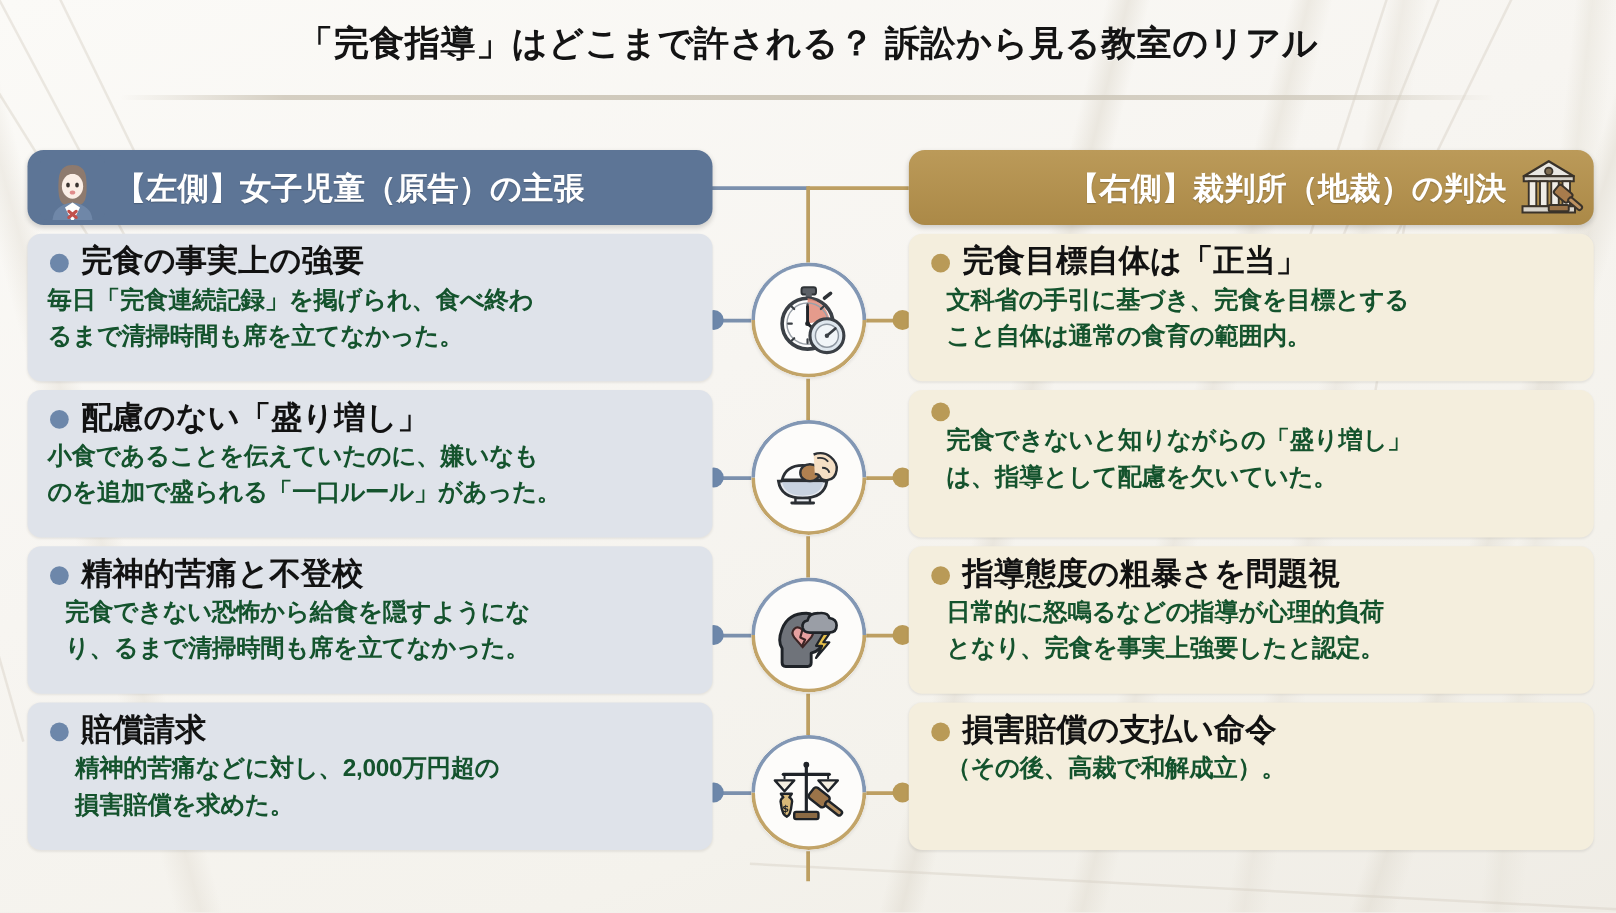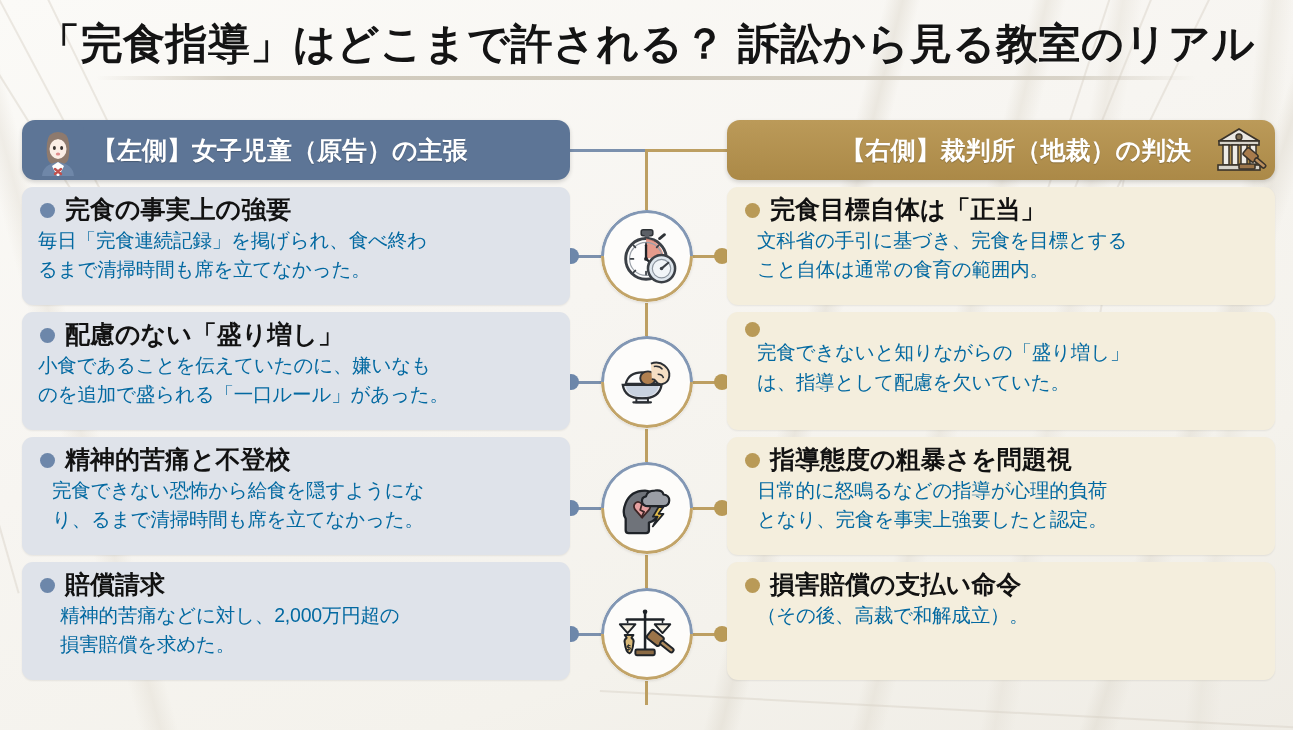--- a/index.html
+++ b/index.html
@@ -39,21 +39,21 @@
 
   
   #title-bar {
     position: absolute;
     top: 16px;
     left: 0;
     width: 1293px;
     text-align: center;
   }
   #page-title {
-    font-size: 42px;
+    font-size: 28px;
     font-weight: 700;
     color: #141414;
     letter-spacing: 0.5px;
     white-space: nowrap;
     text-shadow: 0 1px 0 rgba(255,255,255,0.6);
   }
   #title-underline {
     position: absolute;
     top: 76px;
     left: 96px;
@@ -84,21 +84,21 @@
   #header-right { background: #b2904e; background-image: linear-gradient(180deg,#bb9a59 0%, #ab8947 100%); padding-right: 8px; justify-content: flex-end; }
 
   .header-label {
     font-size: 25px;
     font-weight: 700;
     color: #ffffff;
     white-space: nowrap;
     text-shadow: 0 1px 1px rgba(0,0,0,0.22);
   }
   #header-left .header-label  { margin-left: 8px; }
-  #header-right .header-label { margin-right: 24px; }
+  #header-right .header-label { margin-right: 10px; }
 
   .header-icon { width: 52px; height: 52px; flex: 0 0 auto; display:block; }
 
   
   .card {
     position: relative;
     margin-top: 7px;
     border-radius: 11px;
     padding: 9px 16px 11px 16px;
     box-sizing: border-box;
@@ -124,22 +124,22 @@
     margin-left: 2px;
     position: relative;
     top: 1px;
   }
   #col-left  .bullet { background: #6d87aa; }
   #col-right .bullet { background: #b99a57; }
 
   .card-body {
     margin-top: 4px;
     font-size: 19.5px;
-    font-weight: 400;
-    color: #0369a1;
+    font-weight: 700;
+    color: #14532d;
     line-height: 1.32;
     letter-spacing: -0.2px;
     white-space: nowrap;
   }
   .card-body.indent { padding-left: 14px; }
   .card-body.indent2 { padding-left: 22px; }
 
   
   #center {
     position: absolute;

